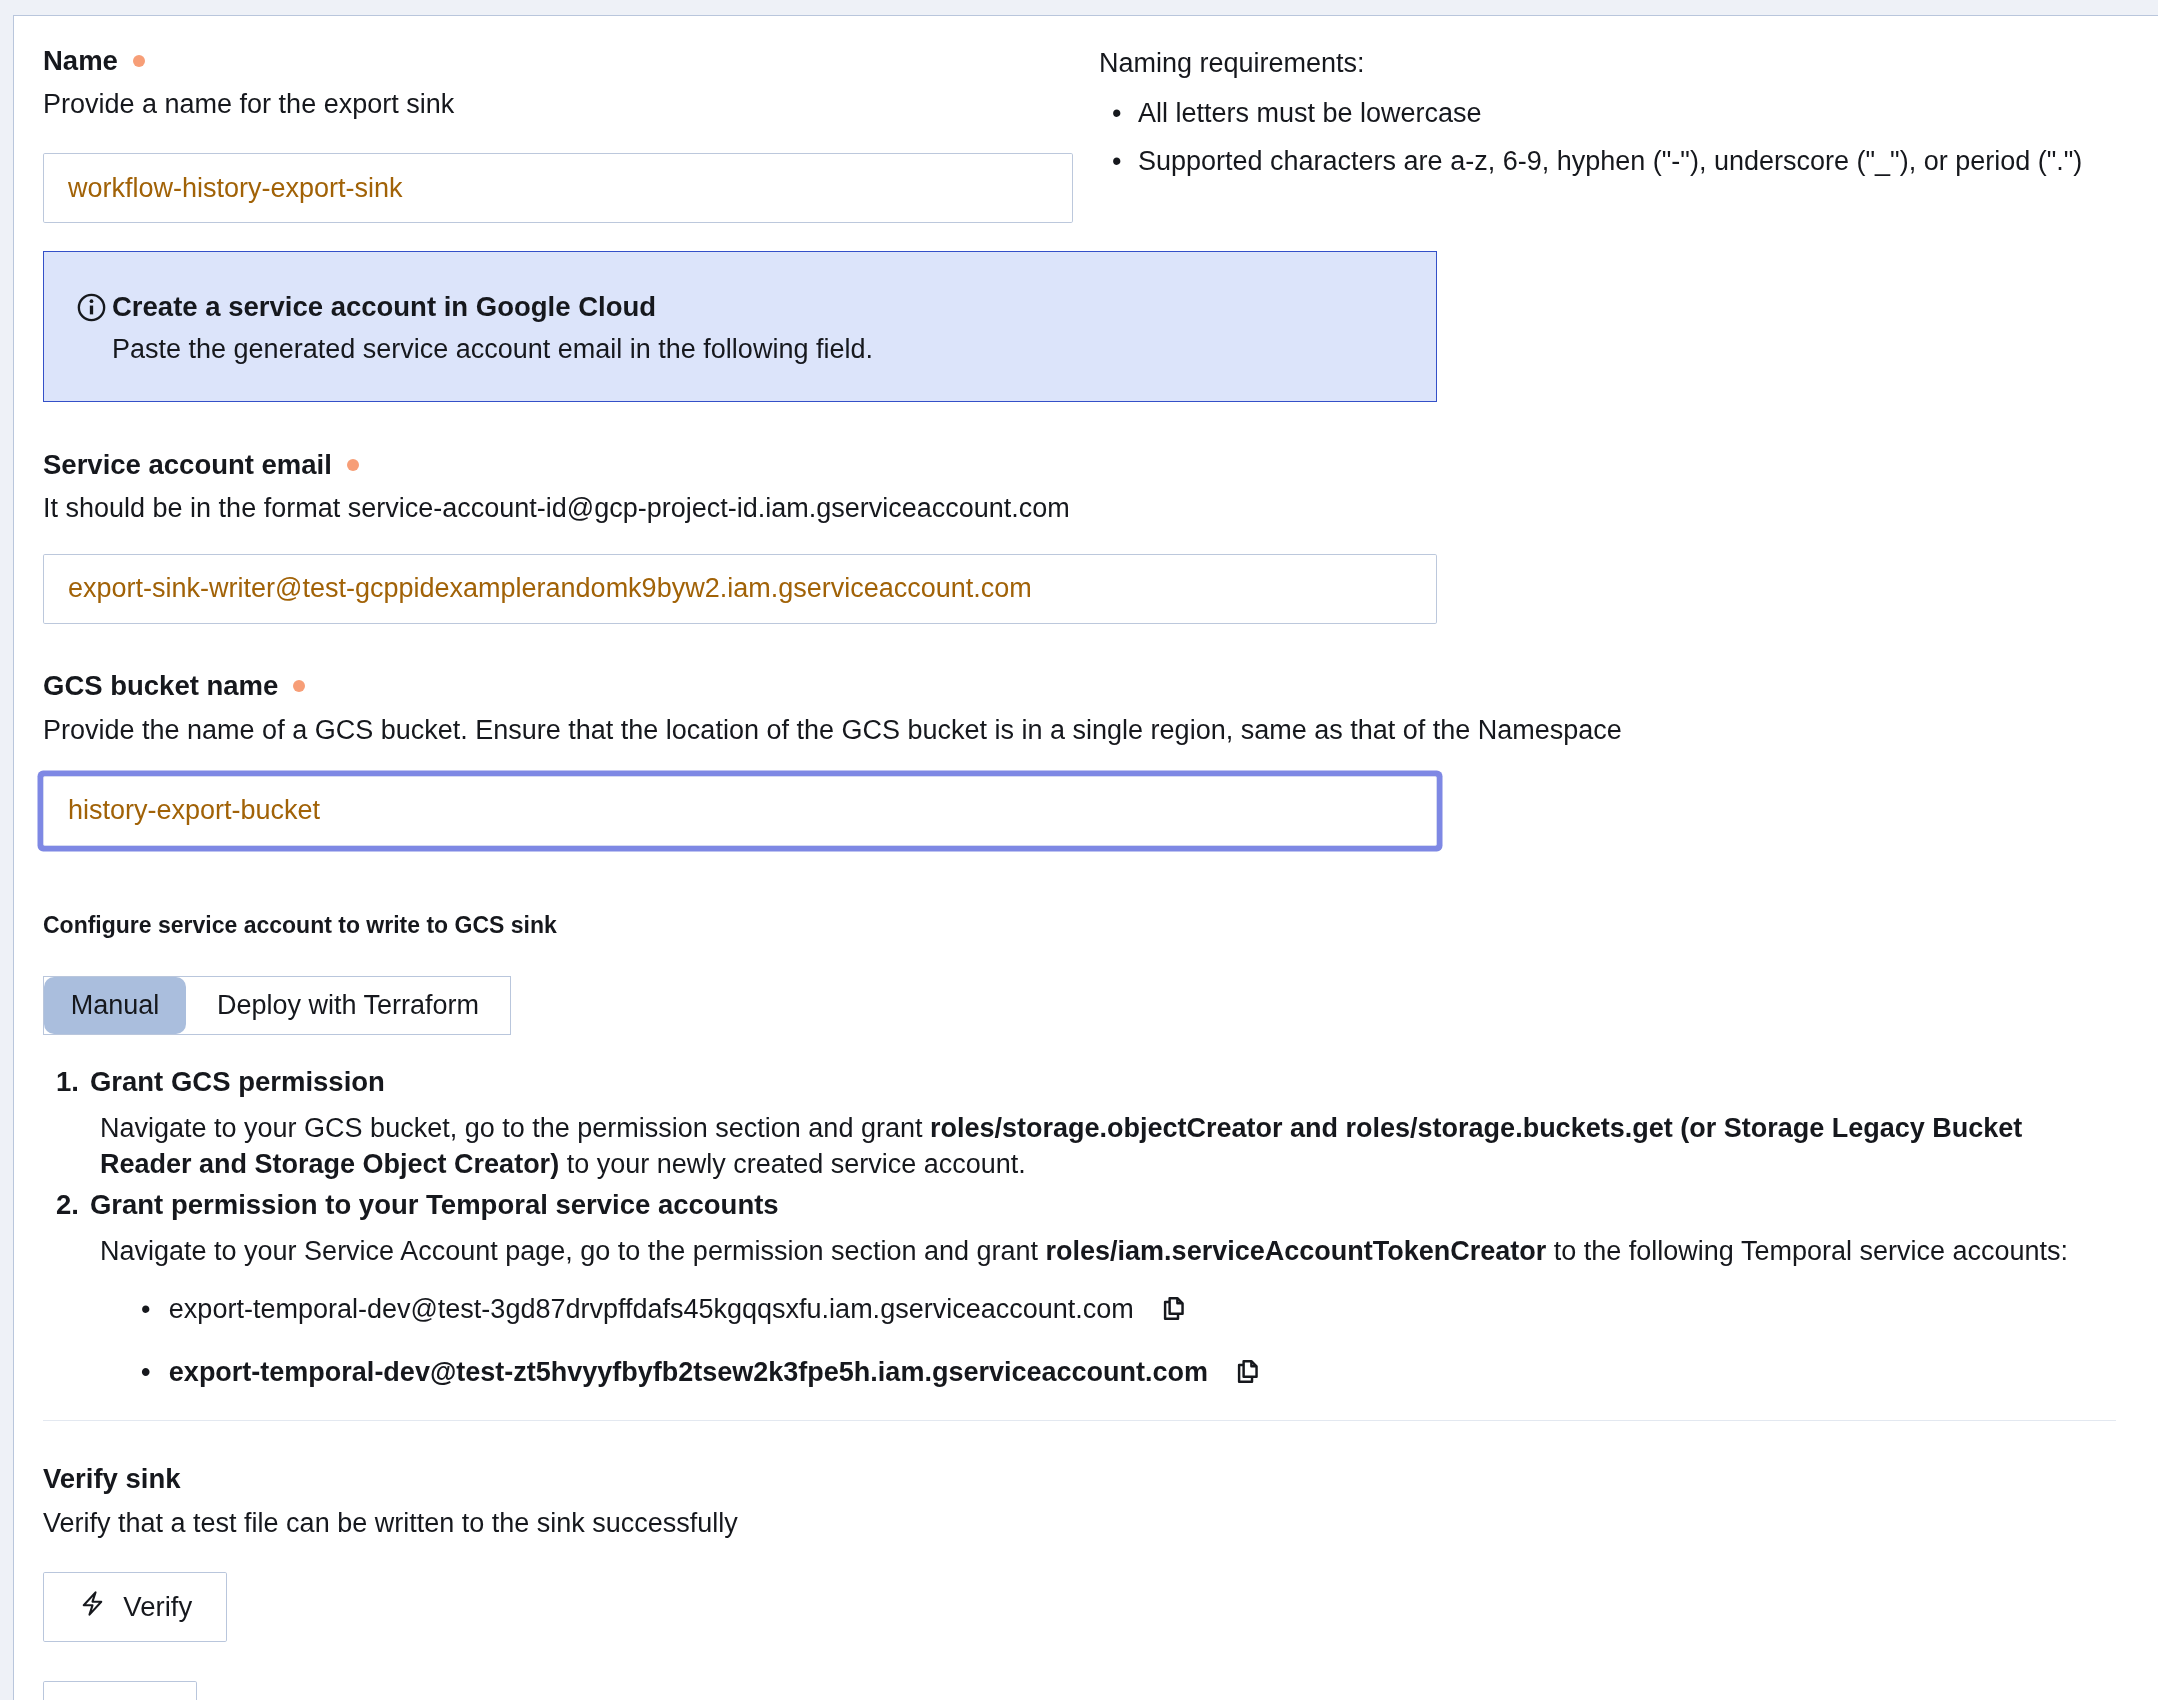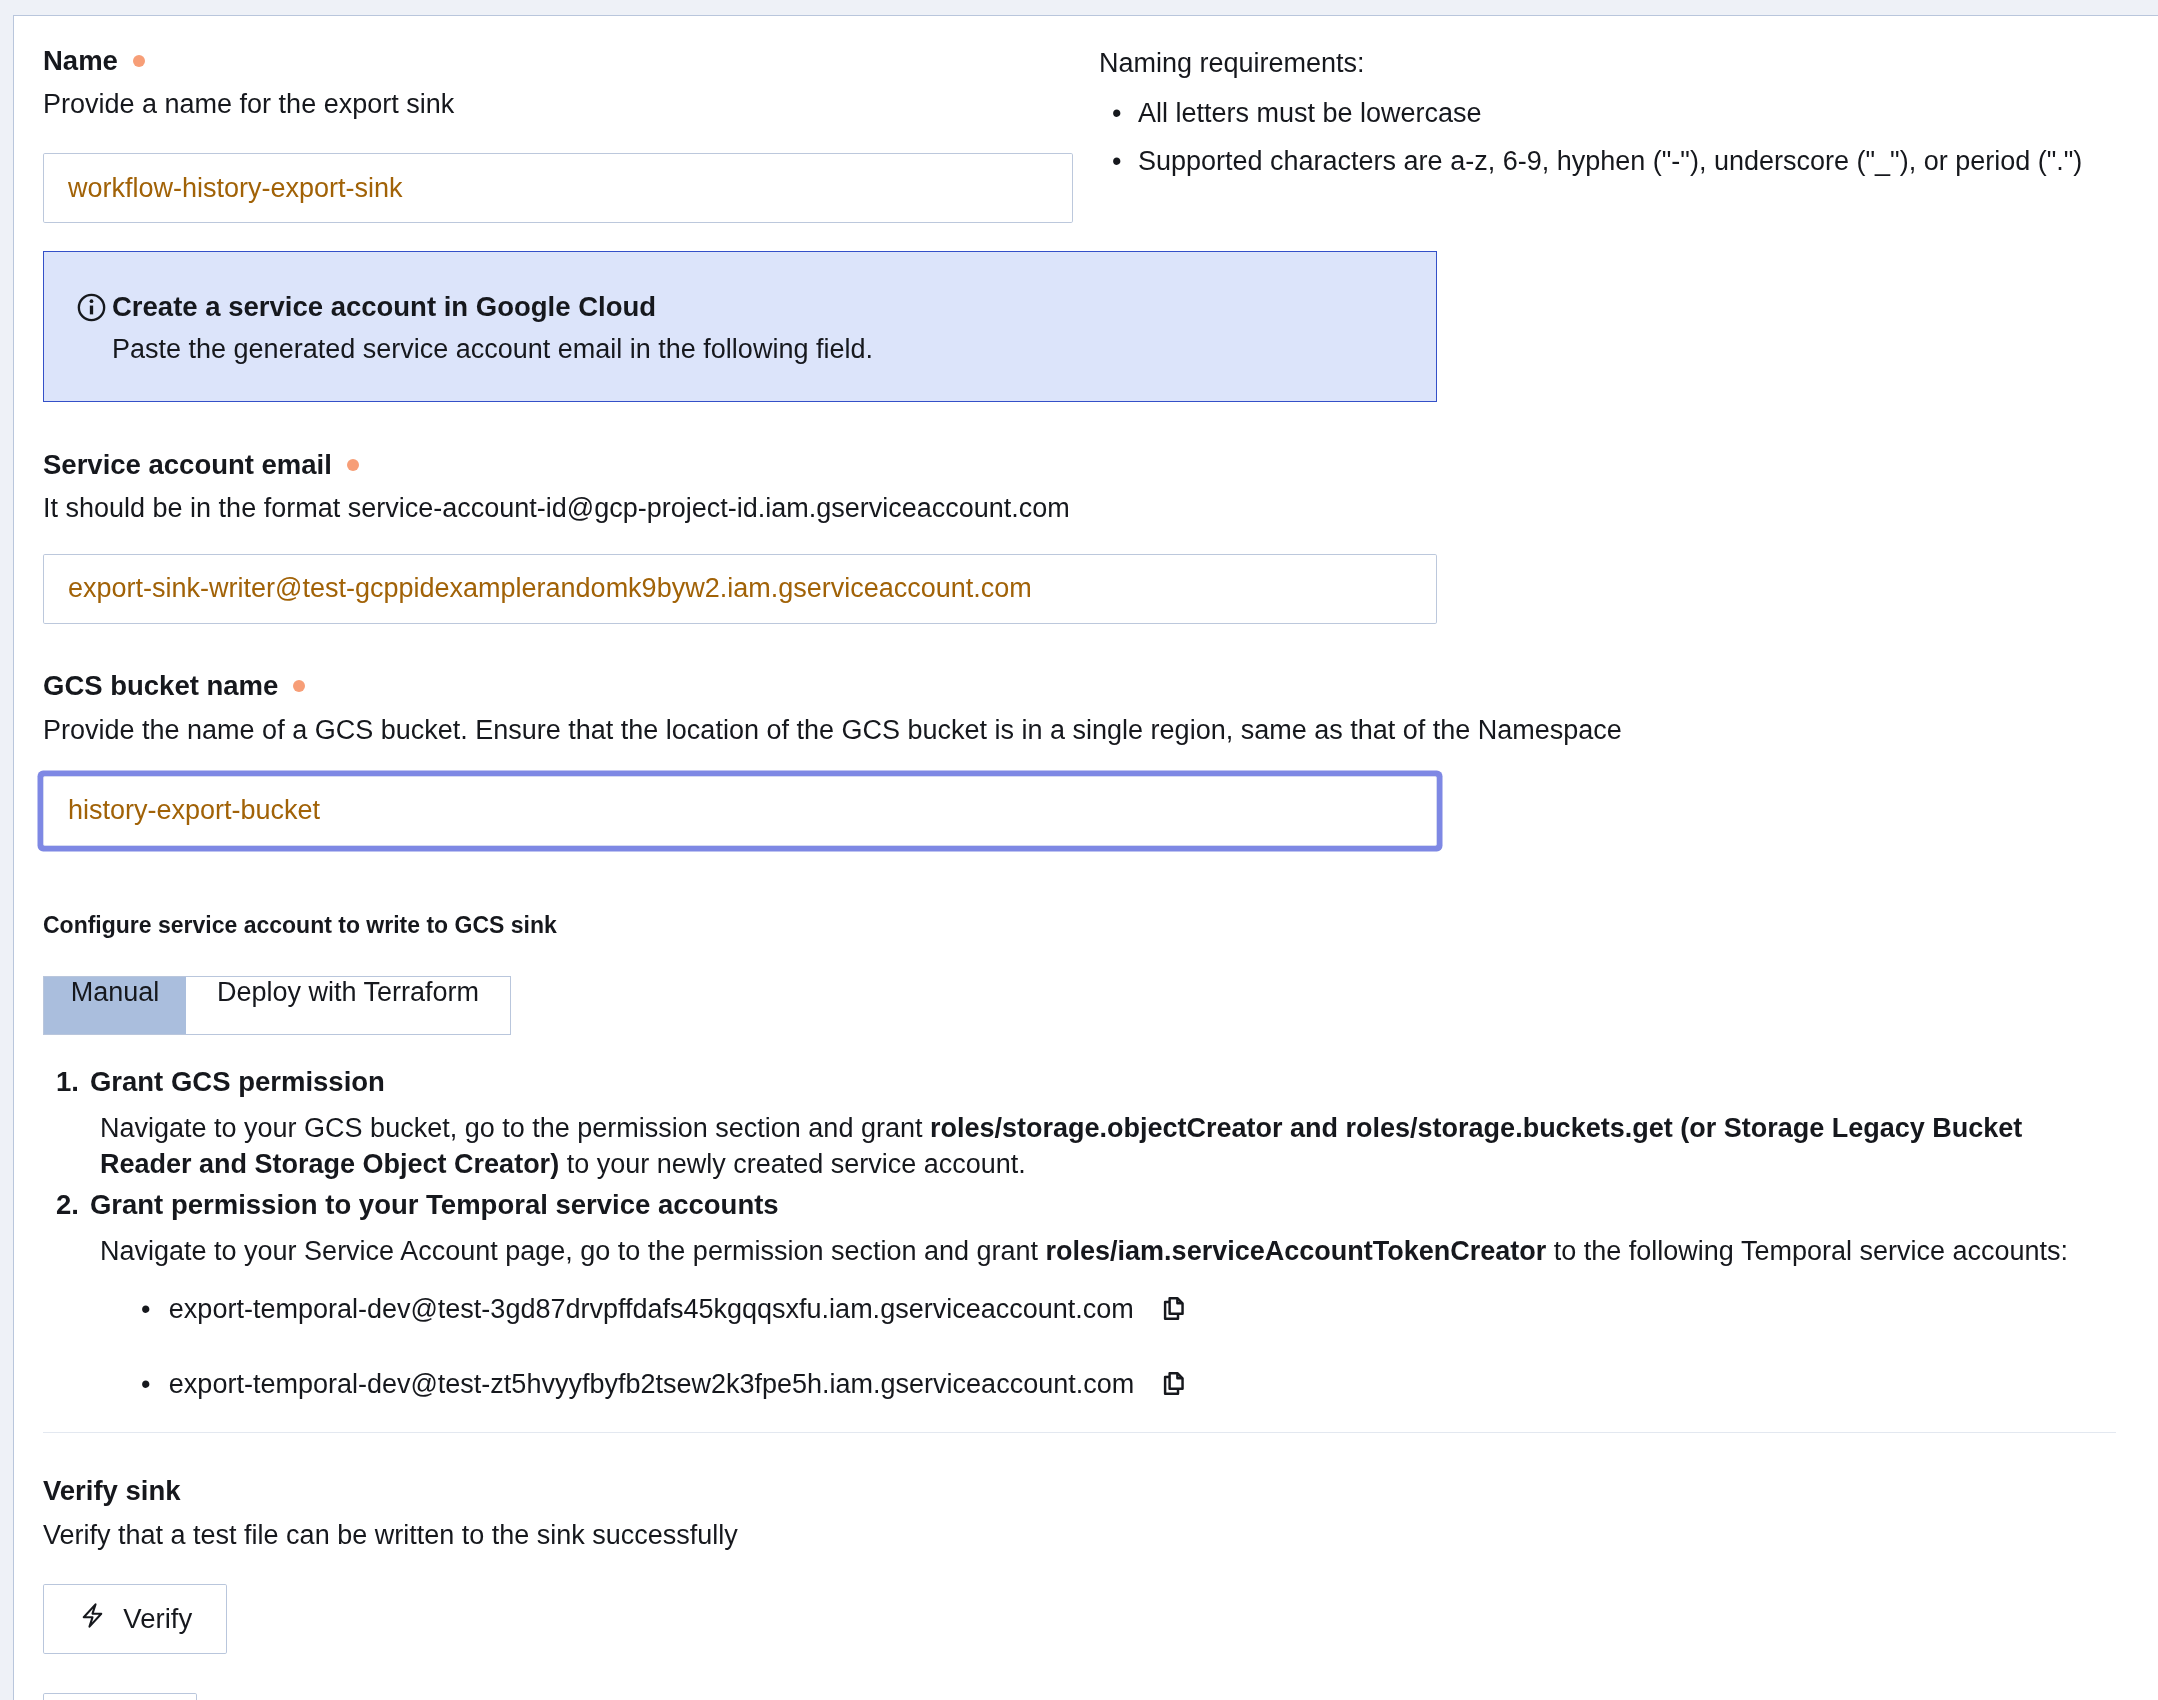--- a/index.html
+++ b/index.html
@@ -68,39 +68,39 @@
 
   .field-section { margin-top: 45px; }
   .field-section .text-input { width: 1394px; margin-top: 27.5px; }
   .field-section .text-input.focused { width: 1394px; }
 
   
   .configure-heading { margin-top: 66px; font-weight: 700; font-size: 23px; height: 35px; }
 
   .tabs { display: inline-flex; border: 1.8px solid #b9c6dc; margin-top: 29px; background: #fff; }
   .tab {
-    height: 57px; display: flex; align-items: flex-start; justify-content: center;
-    font-size: 27px; cursor: pointer; background: #fff;
+    height: 57px; display: flex; align-items: center; justify-content: center;
+    font-size: 27px; cursor: pointer; background: #fff; border-radius: 10px;
   }
   .tab.active { background: #aabedd; width: 142px; }
   .tab.inactive { width: 324px; }
 
   .steps { margin-top: 31px; }
   .step-title {
     font-weight: 700; font-size: 27.5px; height: 35px;
     display: flex; margin-left: 13px;
   }
   .step-num { margin-right: 11px; }
   .step-body { margin: 9.2px 0 0 57px; line-height: 36px; max-width: 2002px; }
   .step + .step { margin-top: 7.3px; }
   .step-body b, .step-title b { font-weight: 700; }
 
   .accounts { list-style: none; margin: 22px 0 0; padding: 0 0 0 98px; }
   .accounts li { display: flex; align-items: center; line-height: 37px; }
-  .accounts li + li { margin-top: 38px; }
+  .accounts li + li { margin-top: 26px; font-weight: bold; }
   .accounts li::before { content: "•"; margin-right: 18.4px; }
   .copy-btn {
     border: none; background: none; padding: 0; margin-left: 24px;
     cursor: pointer; color: #16181d; display: inline-flex; align-items: center;
   }
 
   .divider { border: none; border-top: 1.8px solid #e3e8f0; margin: 29px 0 0; }
 
   
   .verify-heading { margin-top: 42px; font-weight: 700; font-size: 27.5px; height: 35px; }

